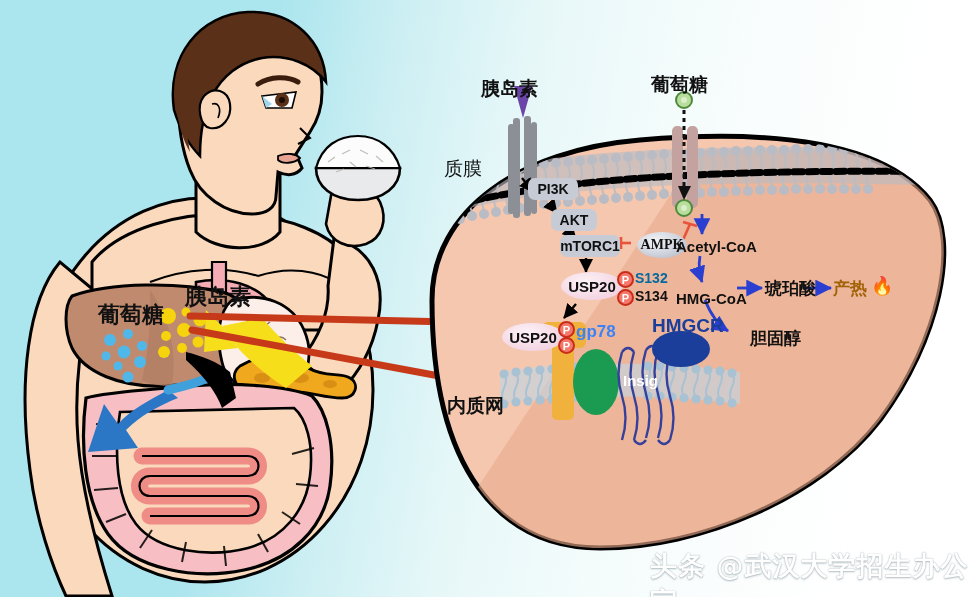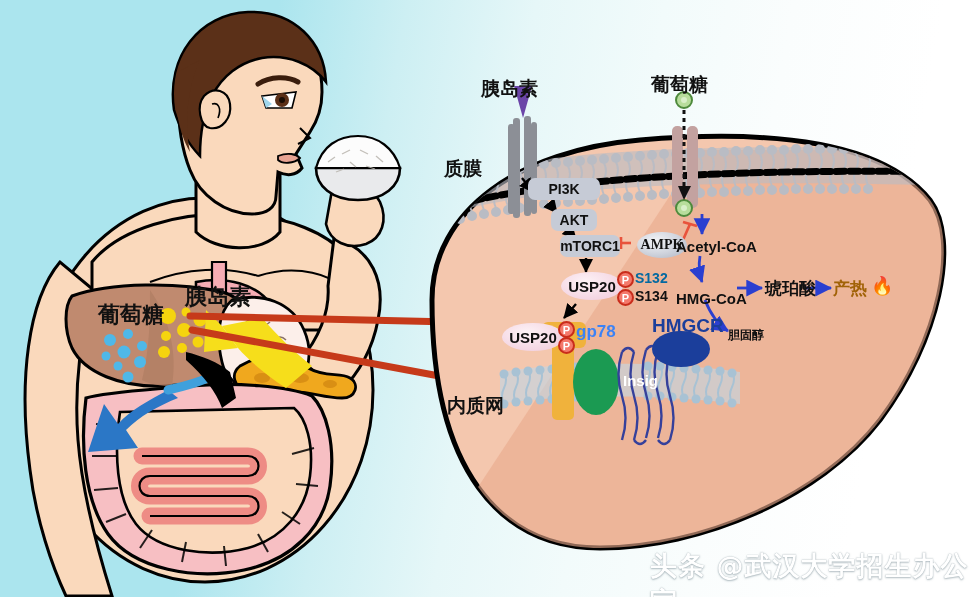--- a/index.html
+++ b/index.html
@@ -473,24 +473,24 @@
       <path d="M622 352 q6 -8 12 0"></path>
         <path d="M646 350 q6 -8 12 0"></path>
       <path d="M634 440 q6 8 12 0"></path>
         <path d="M658 440 q6 8 12 0"></path>
     </g>
     <ellipse cx="681" cy="349" rx="29" ry="18" fill="#1B3E9B"></ellipse>
   </svg>
 
   <div class="lbl cn" style="left:481px;top:76px;font-size:19px;font-weight:bold;color:#111;">胰岛素</div>
   <div class="lbl cn" style="left:651px;top:72px;font-size:19px;font-weight:bold;color:#111;">葡萄糖</div>
-  <div class="lbl cn" style="left:444px;top:156px;font-size:19px;font-weight:bold;color:#111;">质膜</div>
+  <div class="lbl cn" style="left:444px;top:156px;font-size:19px;font-weight:normal;color:#111;">质膜</div>
   <div class="lbl cn" style="left:447px;top:393px;font-size:19px;font-weight:bold;color:#111;">内质网</div>
 
-  <div class="prot pill" style="left:528px;top:178px;width:72px;height:22px;font-size:14px;">PI3K</div>
+  <div class="prot pill" style="left:528px;top:178px;width:50px;height:22px;font-size:14px;">PI3K</div>
   <div class="prot pill" style="left:551px;top:209px;width:46px;height:22px;font-size:14px;">AKT</div>
   <div class="prot pill" style="left:560px;top:235px;width:60px;height:22px;font-size:14px;">mTORC1</div>
   <div class="prot pill-oval" style="left:637px;top:232px;width:50px;height:26px;font-size:14px;">AMPK</div>
 
   <div class="prot pink-oval" style="left:561px;top:272px;width:62px;height:28px;font-size:15px;">USP20</div>
   <div class="pmark" style="left:617px;top:271px;">P</div>
   <div class="lbl" style="left:635px;top:270px;font-size:14px;font-weight:bold;color:#0369a1;">S132</div>
   <div class="pmark" style="left:617px;top:289px;">P</div>
   <div class="lbl" style="left:635px;top:288px;font-size:14px;font-weight:bold;color:#111;">S134</div>
 
@@ -499,16 +499,16 @@
   <div class="pmark" style="left:558px;top:337px;">P</div>
   <div class="lbl" style="left:576px;top:322px;font-size:17px;font-weight:bold;color:#3b82f6;">gp78</div>
   <div class="lbl" style="left:579px;top:372px;font-size:15px;font-weight:bold;color:#fff;margin-left:44px;">Insig</div>
   <div class="lbl" style="left:652px;top:315px;font-size:19px;font-weight:bold;color:#1B3E9B;">HMGCR</div>
 
   <div class="lbl" style="left:676px;top:238px;font-size:15px;font-weight:bold;color:#111;">Acetyl-CoA</div>
   <div class="lbl" style="left:676px;top:279px;font-size:15px;font-weight:bold;color:#111;margin-top:11px;">HMG-CoA</div>
   <div class="lbl cn" style="left:765px;top:277px;font-size:17px;font-weight:bold;color:#111;">琥珀酸</div>
   <div class="lbl cn" style="left:833px;top:277px;font-size:17px;font-weight:bold;color:#a16207;">产热</div>
   <div class="lbl" style="left:871px;top:275px;font-size:18px;">🔥</div>
-  <div class="lbl cn" style="left:728px;top:327px;font-size:12px;font-weight:bold;color:#111;font-family:Liberation Mono, monospace;">胆固醇</div>
+  <div class="lbl cn" style="left:750px;top:327px;font-size:17px;font-weight:bold;color:#111;font-family:Liberation Mono, monospace;">胆固醇</div>
 
   <div class="wmark cn" style="left:650px;top:548px;font-size:27px;">头条 @武汉大学招生办公室</div>
 </div>
 
 </body></html>

